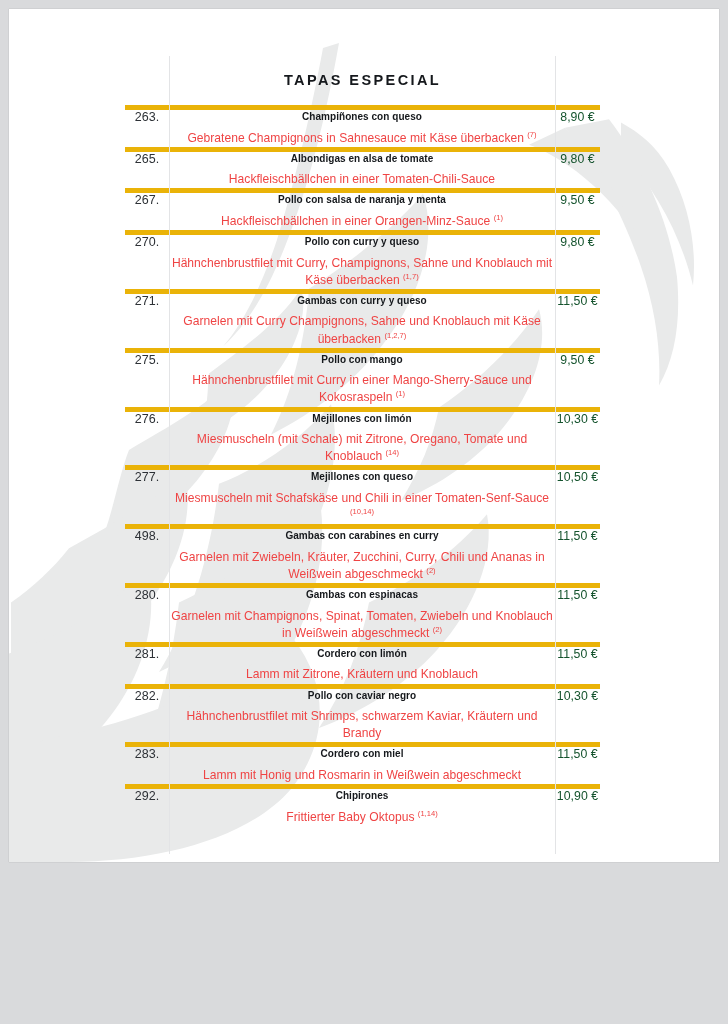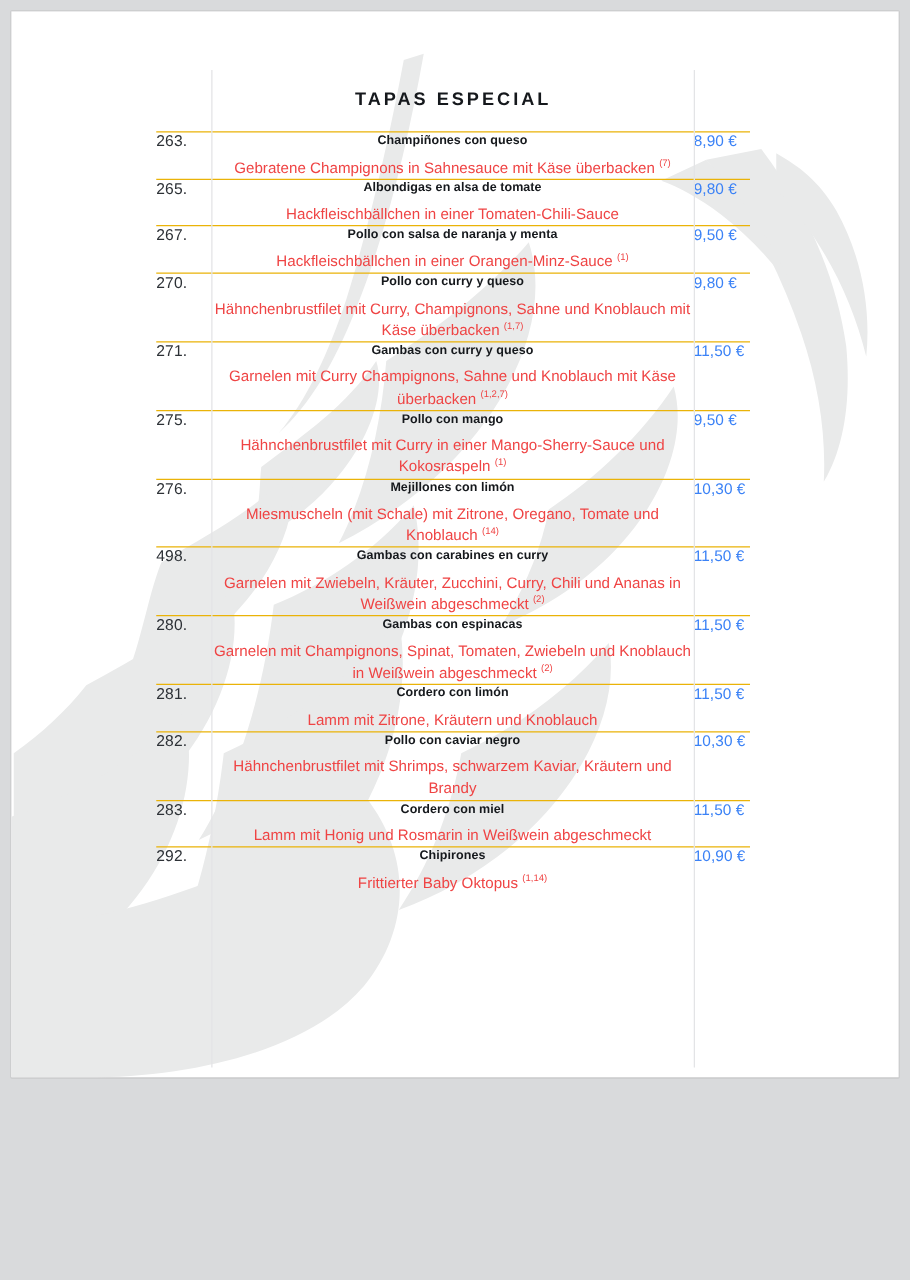--- a/index.html
+++ b/index.html
@@ -76,23 +76,24 @@
     position: absolute;
     z-index: 3;
     top: 0;
     width: 1px;
     background: #e3e4e6;
   }
   #vrule-left  { left: 44px;  }
   #vrule-right { left: 430px; }
 
   .row td {
-    border-top: 1px solid #eab308;
+    border-top: 5px solid #eab308;
     vertical-align: top;
     padding: 0;
+    text-align: center;
   }
 
   .num {
     font-size: 12.5px;
     color: #2d3136;
     padding: 9px 8px 0 1px;
     text-align: left;
     letter-spacing: .1px;
   }
 
@@ -120,21 +121,21 @@
 
   .desc sup {
     font-size: 7.6px;
     vertical-align: super;
     line-height: 0;
     letter-spacing: 0;
   }
 
   .price {
     font-size: 12.3px;
-    color: #3b82f6;
+    color: #14532d;
     padding: 9px 0 0 9px;
     text-align: left;
     white-space: nowrap;
     letter-spacing: .05px;
     margin-top: 29px;
   }
 </style>
 </head>
 <body>
 
@@ -250,20 +251,28 @@
           </tr>
           <tr class="row">
             <td class="num">276.</td>
             <td class="body">
               <div class="dish">Mejillones con limón</div>
               <div class="desc"><span>Miesmuscheln (mit Schale) mit Zitrone, Oregano, Tomate und Knoblauch </span><sup>(14)</sup></div>
             </td>
             <td class="price">10,30 €</td>
           </tr>
           <tr class="row">
+            <td class="num">277.</td>
+            <td class="body">
+              <div class="dish">Mejillones con queso</div>
+              <div class="desc"><span>Miesmuscheln mit Schafskäse und Chili in einer Tomaten-Senf-Sauce </span><sup>(10,14)</sup></div>
+            </td>
+            <td class="price">10,50 €</td>
+          </tr>
+          <tr class="row">
             <td class="num">498.</td>
             <td class="body">
               <div class="dish">Gambas con carabines en curry</div>
               <div class="desc"><span>Garnelen mit Zwiebeln, Kräuter, Zucchini, Curry, Chili und Ananas in Weißwein abgeschmeckt </span><sup>(2)</sup></div>
             </td>
             <td class="price">11,50 €</td>
           </tr>
           <tr class="row">
             <td class="num">280.</td>
             <td class="body">

